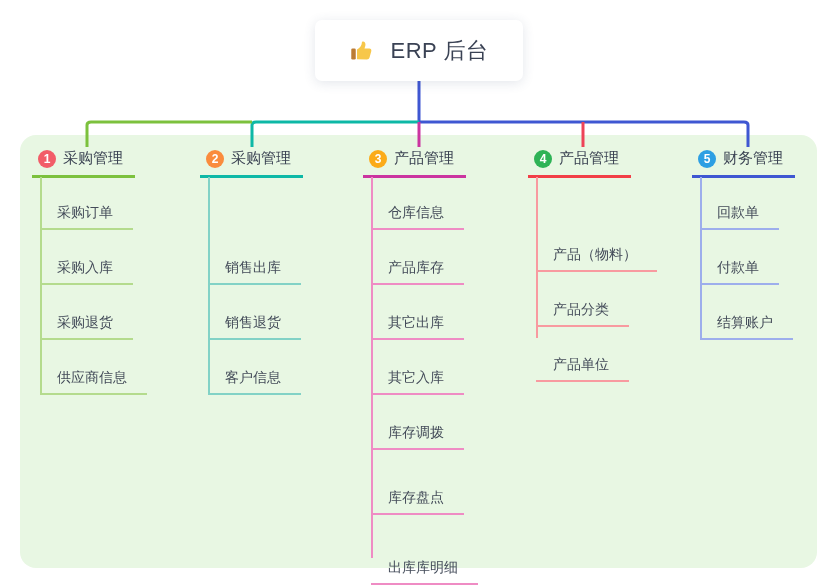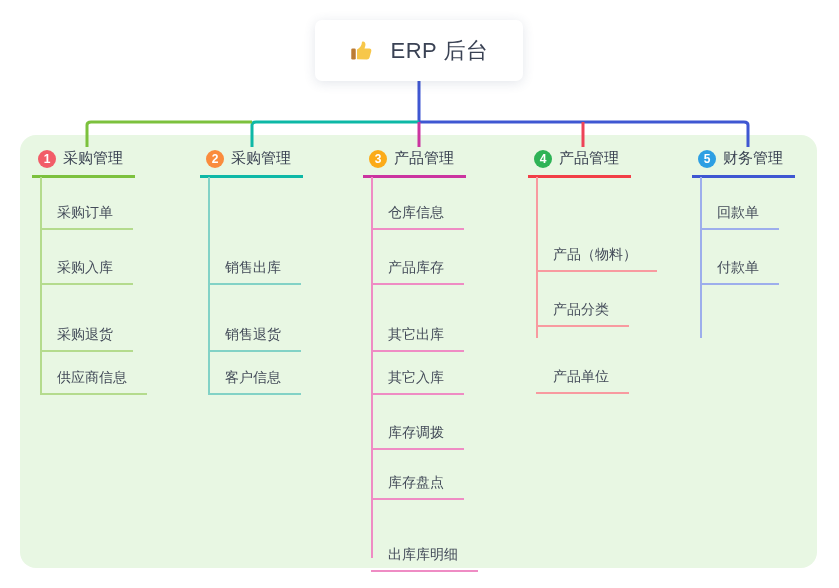--- a/index.html
+++ b/index.html
@@ -44,21 +44,21 @@
   .b3 .branch-label { border-bottom-color:#cb35a0; } .b3 .badge { background:#fbab18; }
   .b3 .vline { background:#ef8cc4; } .b3 .child { border-bottom-color:#ef8cc4; }
 
   .b4 .branch-label { border-bottom-color:#f23f47; } .b4 .badge { background:#2eb356; }
   .b4 .vline { background:#f89aa0; } .b4 .child { border-bottom-color:#f89aa0;margin-top:42px; }
 
   .b5 .branch-label { border-bottom-color:#3f57d2; } .b5 .badge { background:#2d9fe3; }
   .b5 .vline { background:#9daeec; } .b5 .child { border-bottom-color:#9daeec; }
 
   
-  .r0{top:202px}.r1{top:257px}.r2{top:324px}.r3{top:367px}.r4{top:422px}.r5{top:472px}.r6{top:544px}
+  .r0{top:202px}.r1{top:257px}.r2{top:312px}.r3{top:367px}.r4{top:422px}.r5{top:487px}.r6{top:557px}
 </style>
 </head>
 <body>
 
 <div id="canvas">
 
   <div class="panel"></div>
 
   <svg class="connectors" width="839" height="588" viewBox="0 0 839 588">
     <path d="M419 81 V122 M419 122 H744 Q748 122 748 125 V147" stroke="#3f57d2" stroke-width="3" fill="none"></path>
@@ -128,15 +128,16 @@
   </div>
 
   <div class="branch b5" style="left:692px">
     <div class="branch-label">
       <span class="badge">5</span>
       <span class="branch-text">财务管理</span>
     </div>
     <div class="vline" style="height:161px"></div>
     <div class="child r0">回款单</div>
     <div class="child r1">付款单</div>
+    <div class="child r2">结算账户</div>
   </div>
 
 </div>
 
 </body></html>

